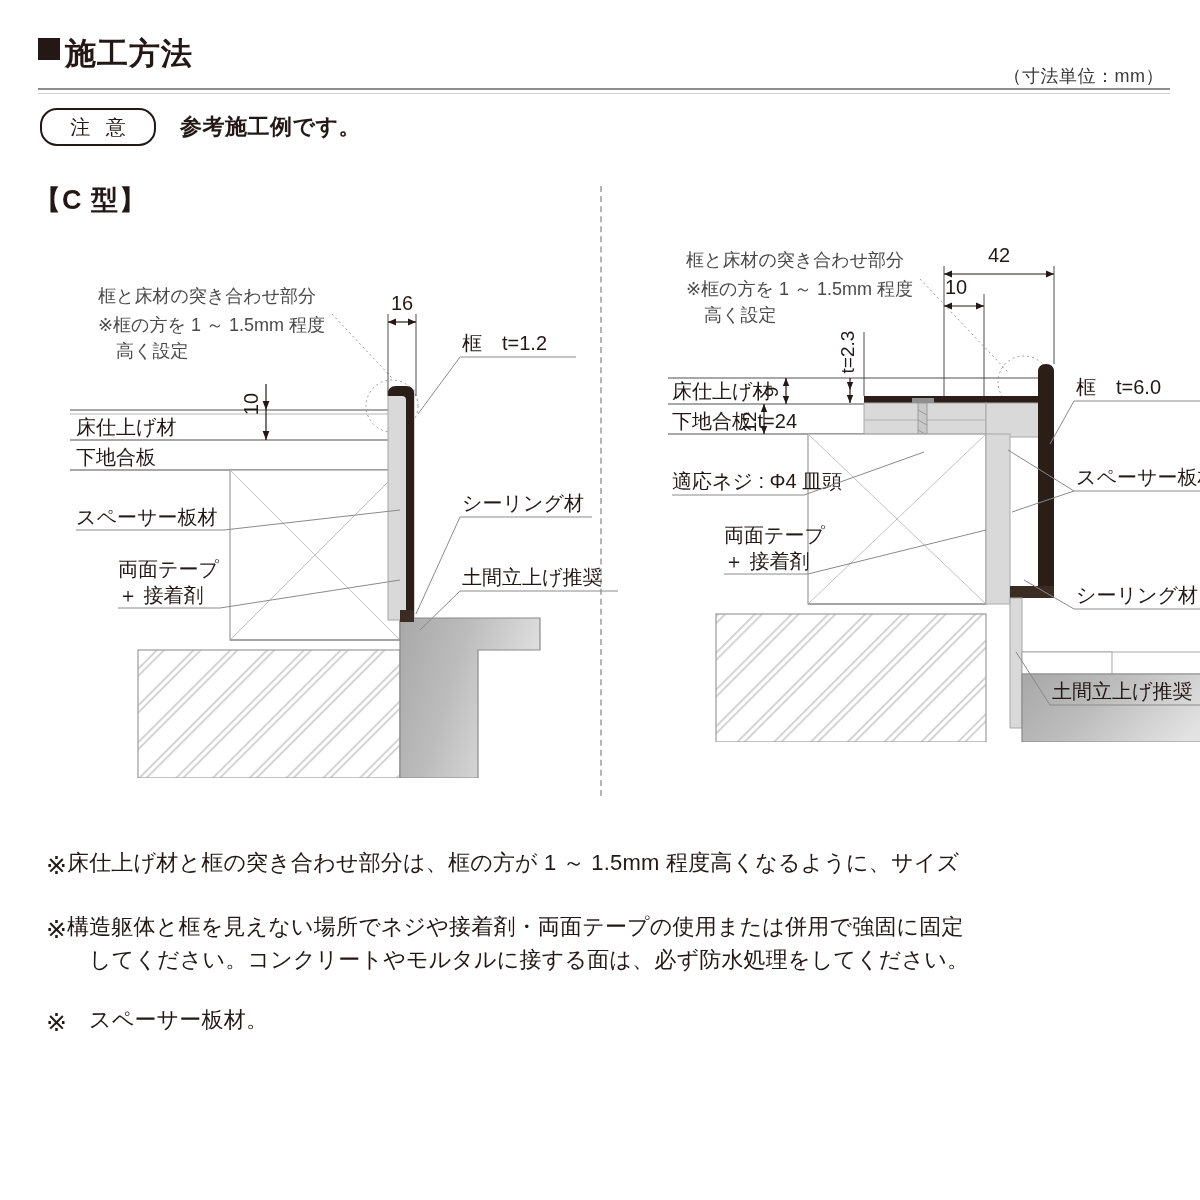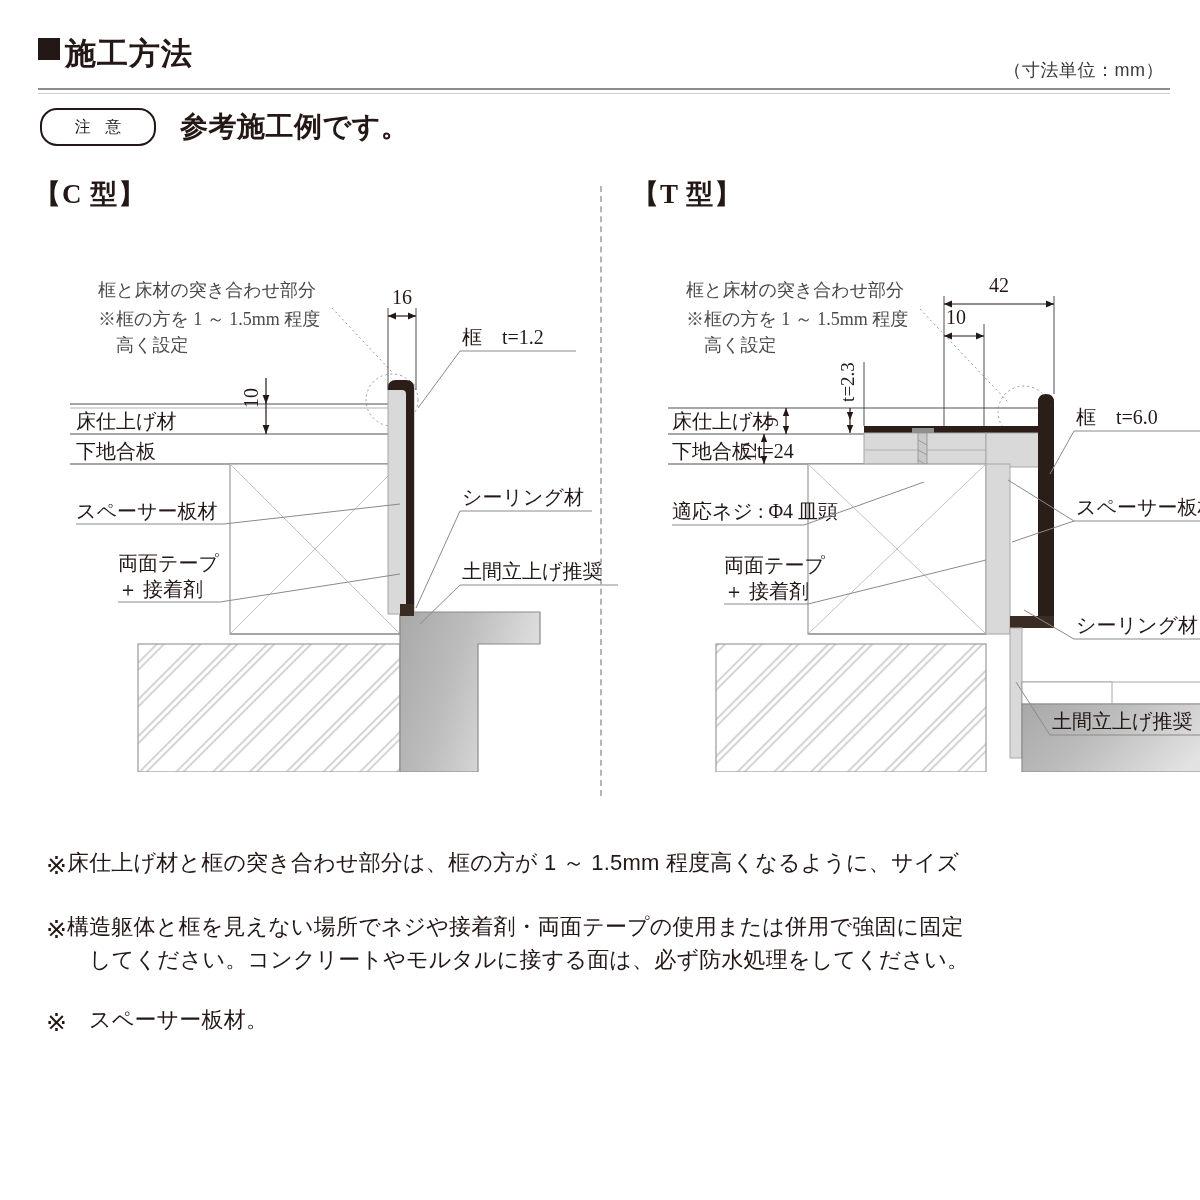--- a/index.html
+++ b/index.html
@@ -11,35 +11,35 @@
     color:#231815;
     position:relative;
     overflow:hidden;
   }
   .page{position:absolute;inset:0;}
 
   
   .hdr{position:absolute;left:38px;top:38px;display:flex;align-items:flex-start;}
   .hdr-sq{width:22px;height:22px;background:#231815;margin-right:5px;margin-bottom:5px;}
   .hdr-title{font-size:31px;font-weight:bold;letter-spacing:1px;line-height:1;}
-  .unit{position:absolute;right:36px;top:58px;font-size:18px;color:#3a3a3a;letter-spacing:.5px;}
+  .unit{position:absolute;right:36px;top:64px;font-size:18px;color:#3a3a3a;letter-spacing:.5px;}
   .hdr-rule{position:absolute;left:38px;right:30px;top:88px;height:3px;
             border-top:2px solid #8d8d8d;border-bottom:1px solid #cfcfcf;}
 
   
   .caution{position:absolute;left:40px;top:108px;display:flex;align-items:center;}
   .badge{width:112px;height:34px;border:2px solid #231815;border-radius:17px;
          display:flex;align-items:center;justify-content:center;
-         font-size:16px;letter-spacing:5px;text-indent:5px;color:#231815;}
-  .caution-txt{margin-left:24px;font-size:28px;font-weight:bold;letter-spacing:.5px;}
+         font-size:20px;letter-spacing:5px;text-indent:5px;color:#231815;}
+  .caution-txt{margin-left:24px;font-size:22px;font-weight:bold;letter-spacing:.5px;}
 
   
   .divider{position:absolute;left:600px;top:186px;width:0;height:610px;
            border-left:2px dashed #b5b5b5;}
-  .panel{position:absolute;top:176px;font-family:Liberation Serif, serif;}
+  .panel{position:absolute;top:182px;}
   .panel-c{left:30px;width:570px;height:620px;}
   .panel-t{left:628px;width:560px;height:620px;}
   .ptitle{font-size:27px;font-weight:bold;letter-spacing:1px;margin:0;padding:0 0 0 4px;}
 
   .dwg{position:relative;width:100%;height:560px;margin-left:40px;}
   .dwg svg{position:absolute;left:0;top:0;}
 
   
   .notes{position:absolute;left:46px;top:846px;width:1120px;}
   .note{display:flex;margin-bottom:26px;}
@@ -142,21 +142,20 @@
         <line x1="390" y1="299" x2="346" y2="396" stroke="#8a8a8a" stroke-width="1"></line>
 
         <text x="392" y="366" font-size="20" fill="#231815">土間立上げ推奨</text>
         <line x1="390" y1="373" x2="548" y2="373" stroke="#8a8a8a" stroke-width="1"></line>
         <line x1="390" y1="373" x2="350" y2="412" stroke="#8a8a8a" stroke-width="1"></line>
       </svg>
     </div>
   </div>
 
   <div class="panel panel-t">
-    <div class="ptitle">【T 型】</div>
     <div class="dwg">
       <svg width="560" height="560" viewBox="0 0 560 560">
         <defs>
           <pattern id="tHatch" width="26" height="26" patternUnits="userSpaceOnUse" patternTransform="rotate(45)">
             <line x1="3" y1="0" x2="3" y2="26" stroke="#b0b0b0" stroke-width="1.1"></line>
             <line x1="8" y1="0" x2="8" y2="26" stroke="#b0b0b0" stroke-width="1.1"></line>
           </pattern>
           <linearGradient id="concGradT" x1="0" y1="0" x2="1" y2="0.35">
             <stop offset="0" stop-color="#a8a8a8"></stop>
             <stop offset="0.45" stop-color="#bcbcbc"></stop>

